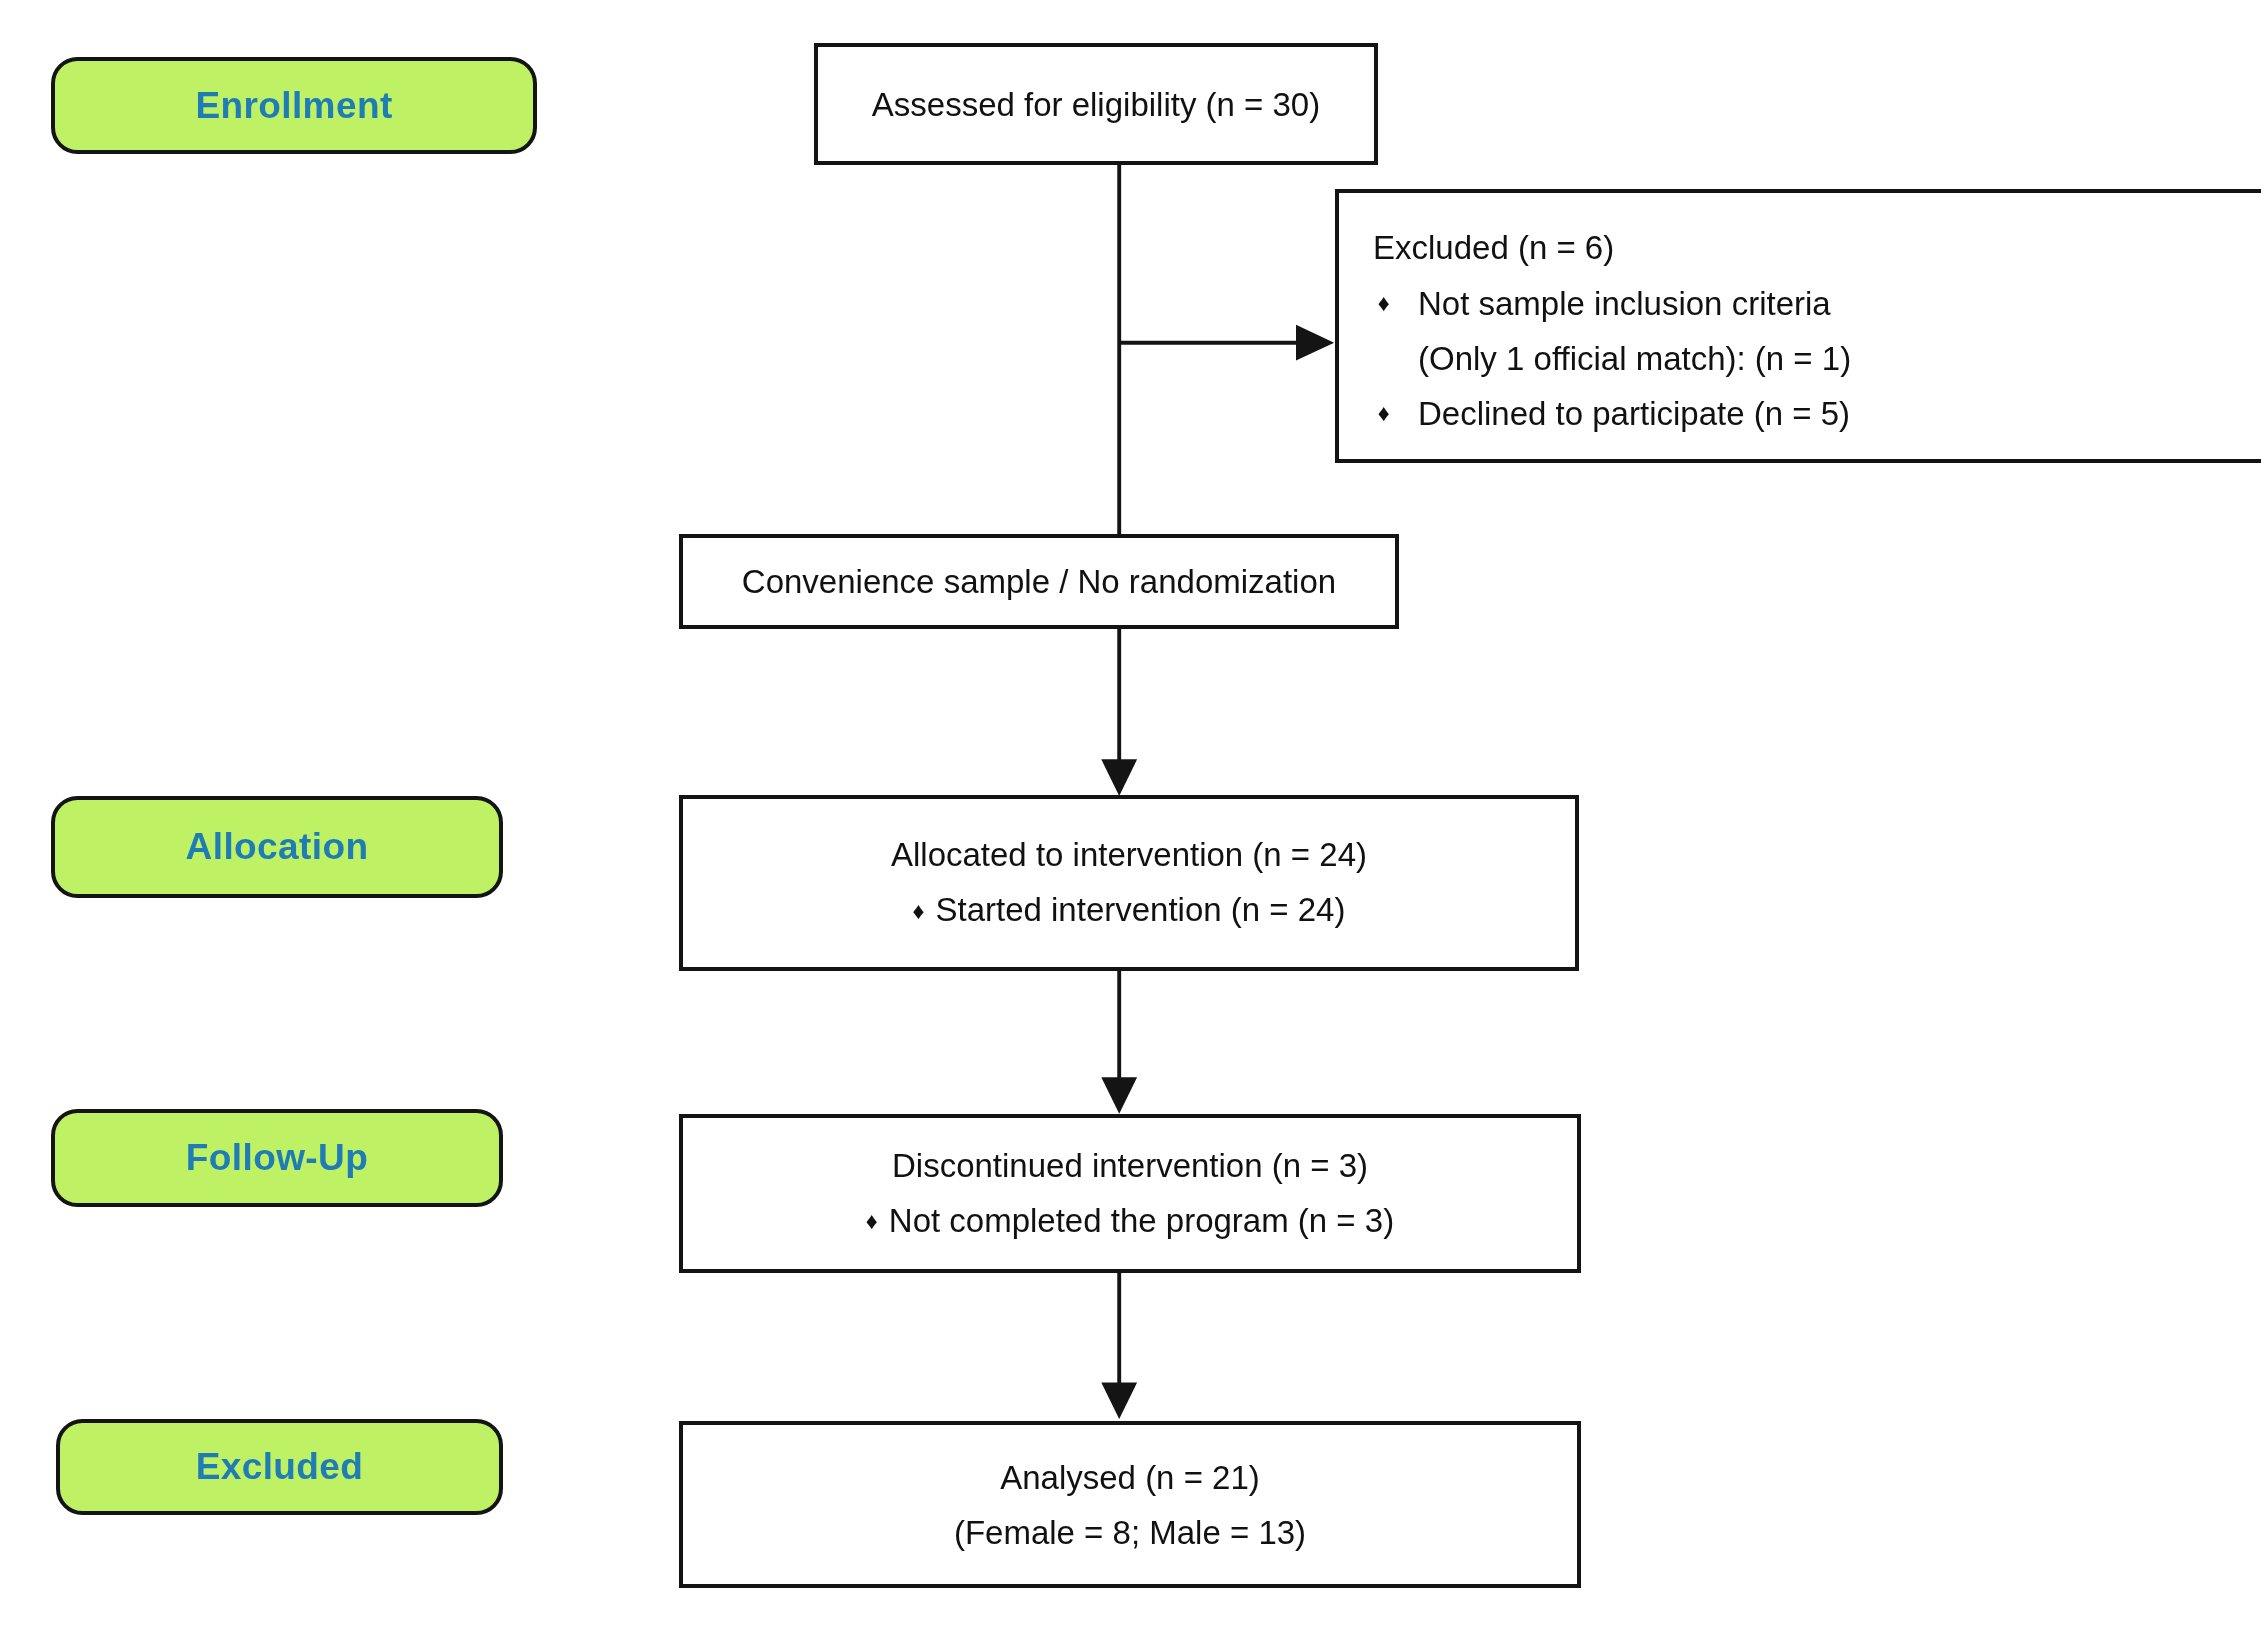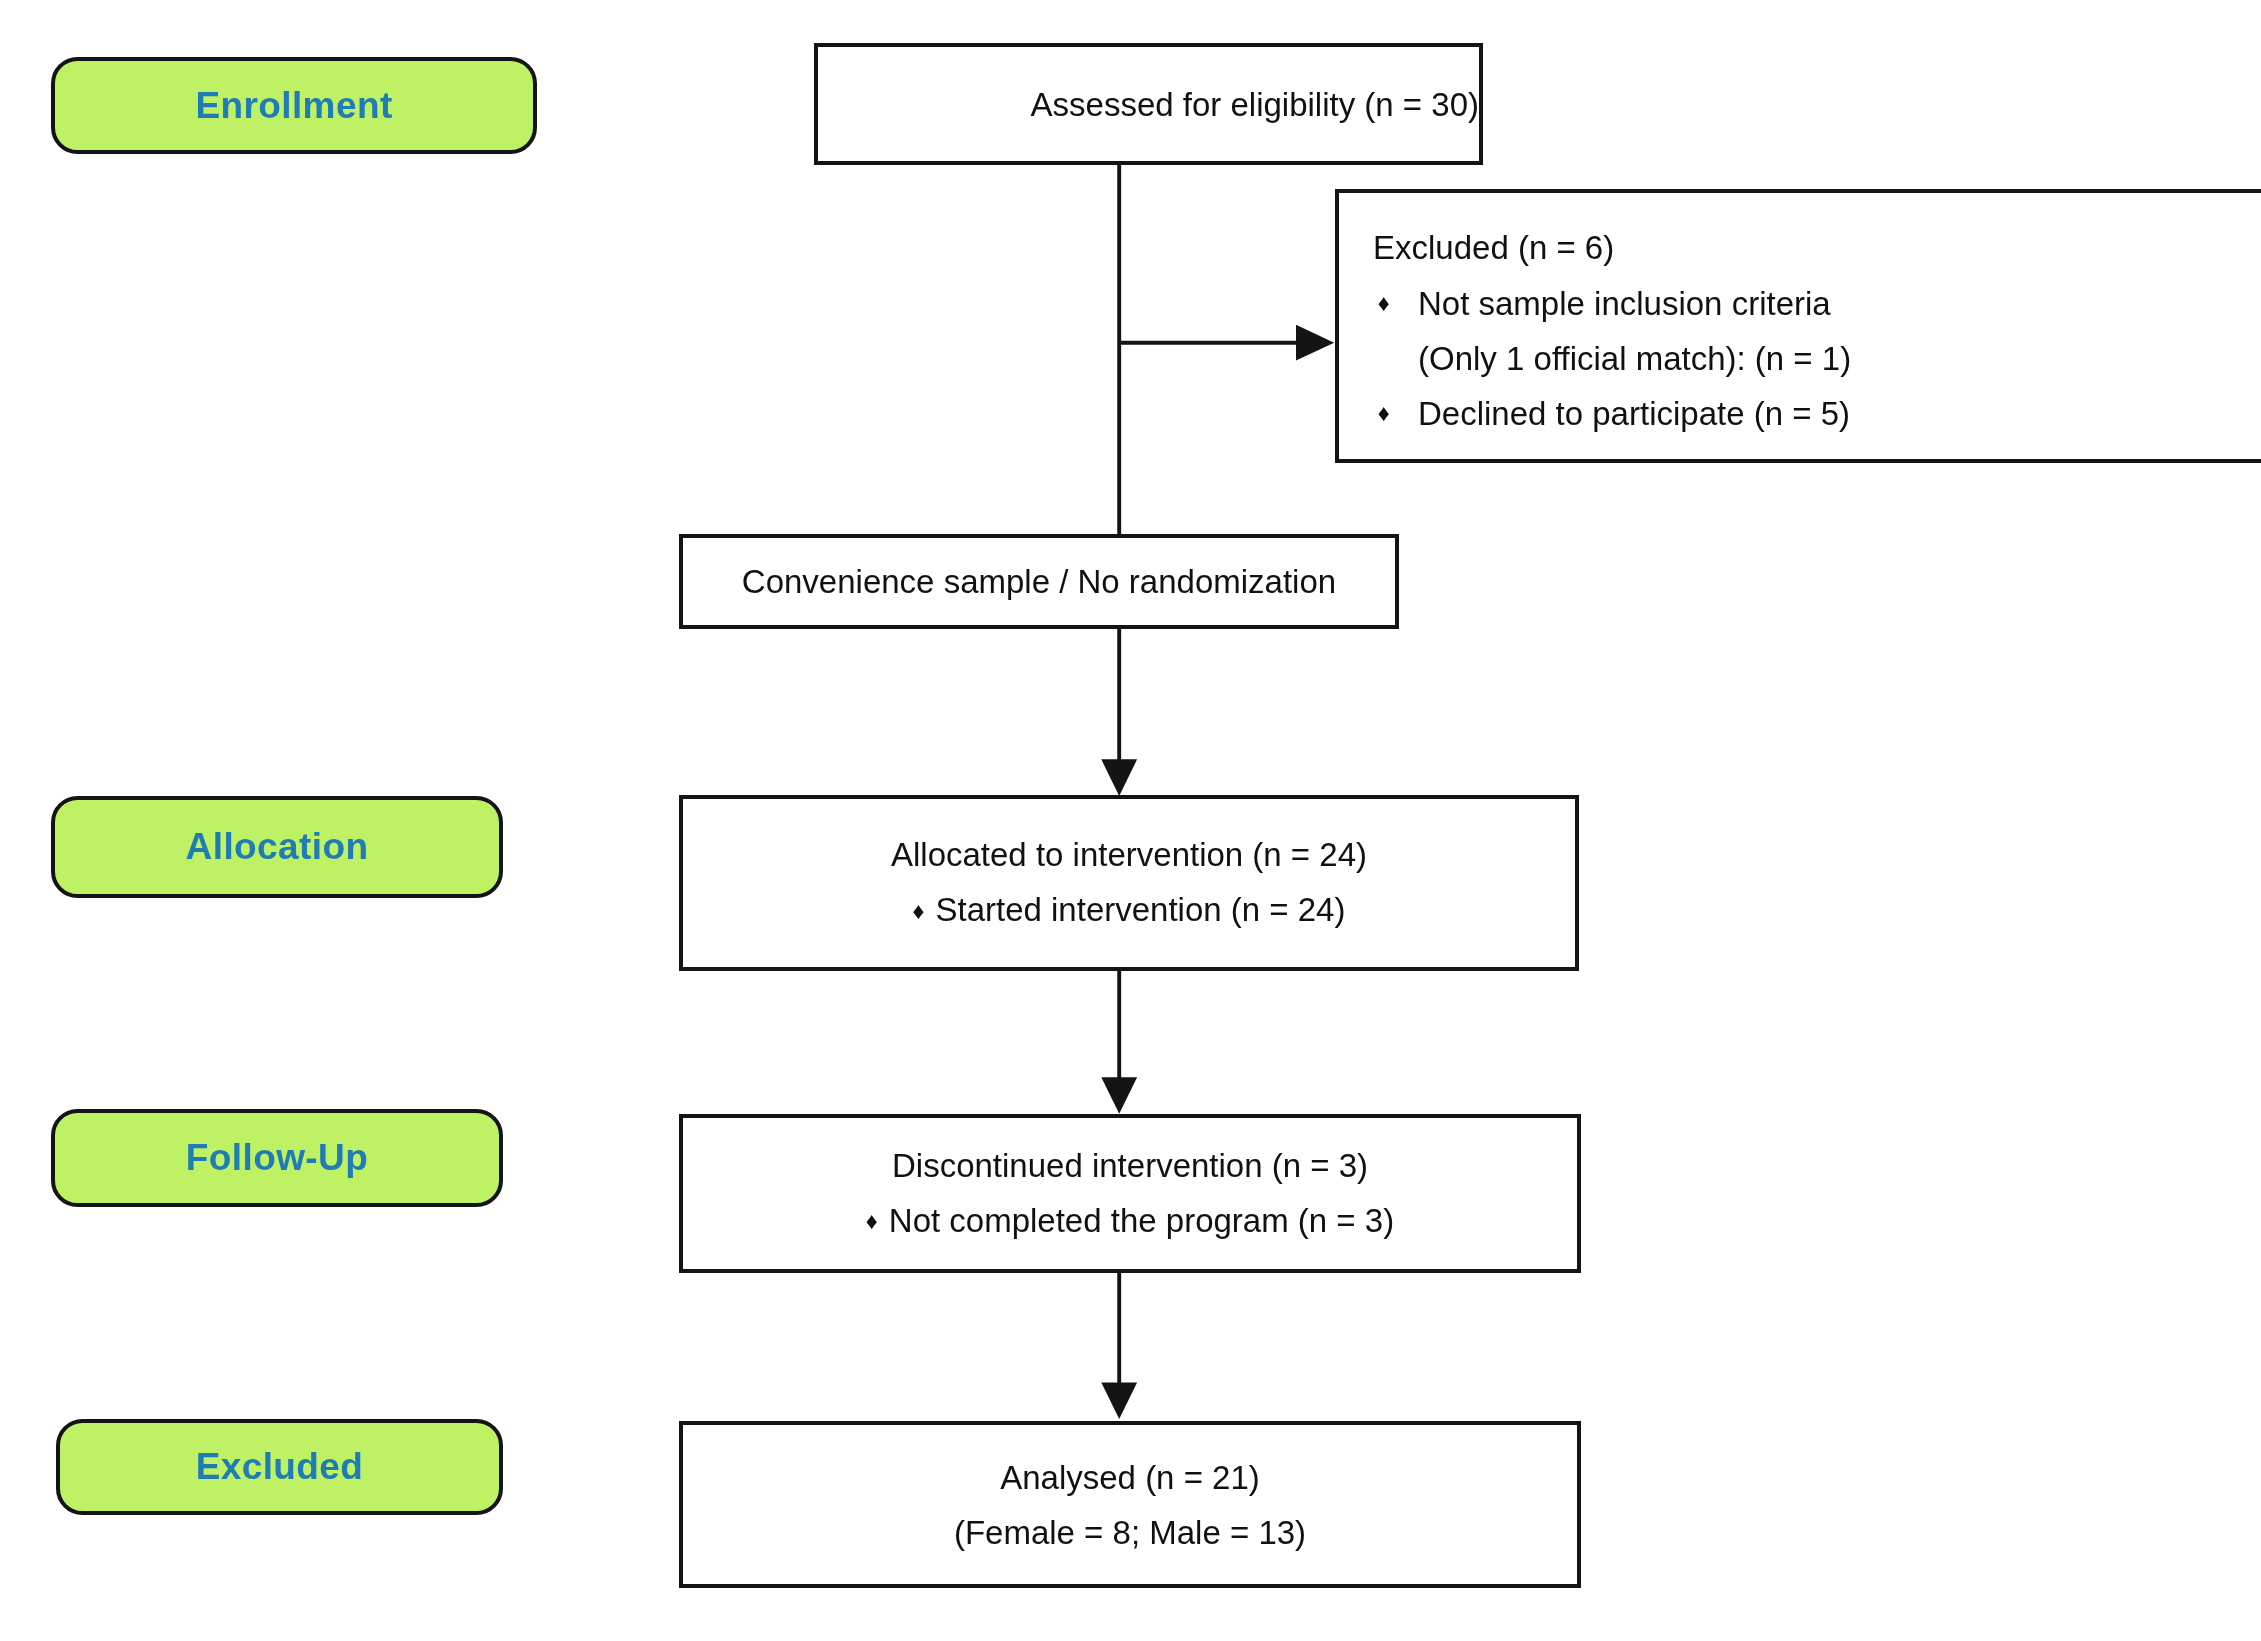--- a/index.html
+++ b/index.html
@@ -113,21 +113,21 @@
   </svg>
 
   <div class="stage" style="left:51px; top:57px; width:486px; height:97px;">Enrollment</div>
 
   <div class="stage" style="left:51px; top:796px; width:452px; height:102px;">Allocation</div>
 
   <div class="stage" style="left:51px; top:1109px; width:452px; height:98px;">Follow-Up</div>
 
   <div class="stage" style="left:56px; top:1419px; width:447px; height:96px;">Excluded</div>
 
-  <div class="node centered" style="left:814px; top:43px; width:669px; height:122px;align-items:flex-end;">
+  <div class="node centered" style="left:814px; top:43px; width:564px; height:122px;">
     <div class="line">Assessed for eligibility (n = 30)</div>
   </div>
 
   <div class="node listbox" style="left:1335px; top:189px; width:1022px; height:274px;">
     <div class="title">Excluded (n = 6)</div>
     <div class="bullet-row">
       <span class="glyph">♦</span>
       <span class="btext">Not sample inclusion criteria</span>
     </div>
     <div class="indent-cont">(Only 1 official match): (n = 1)</div>

